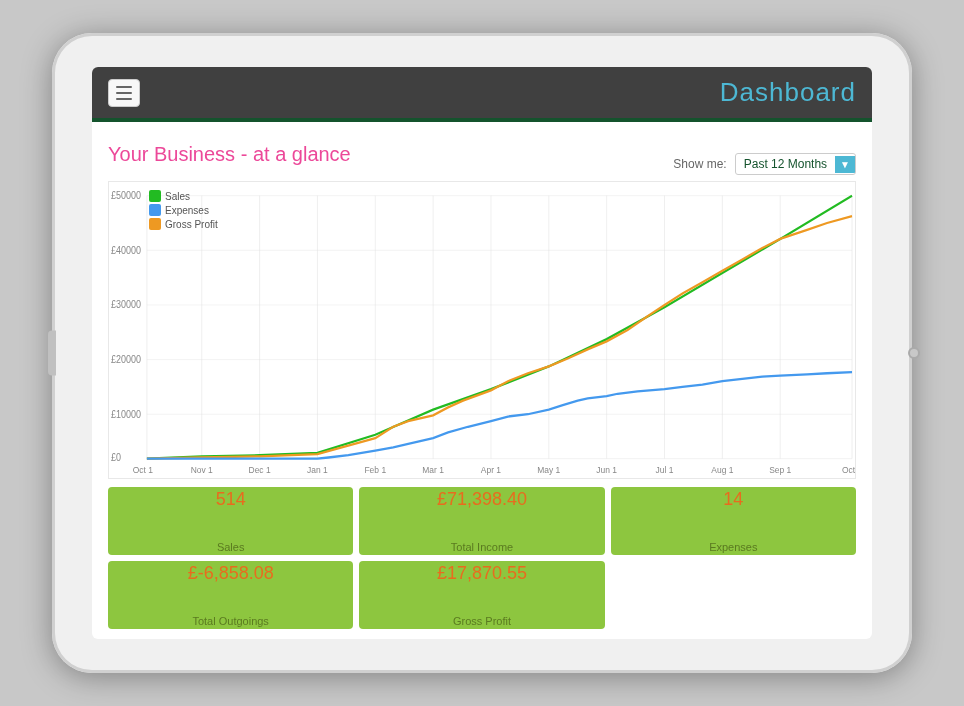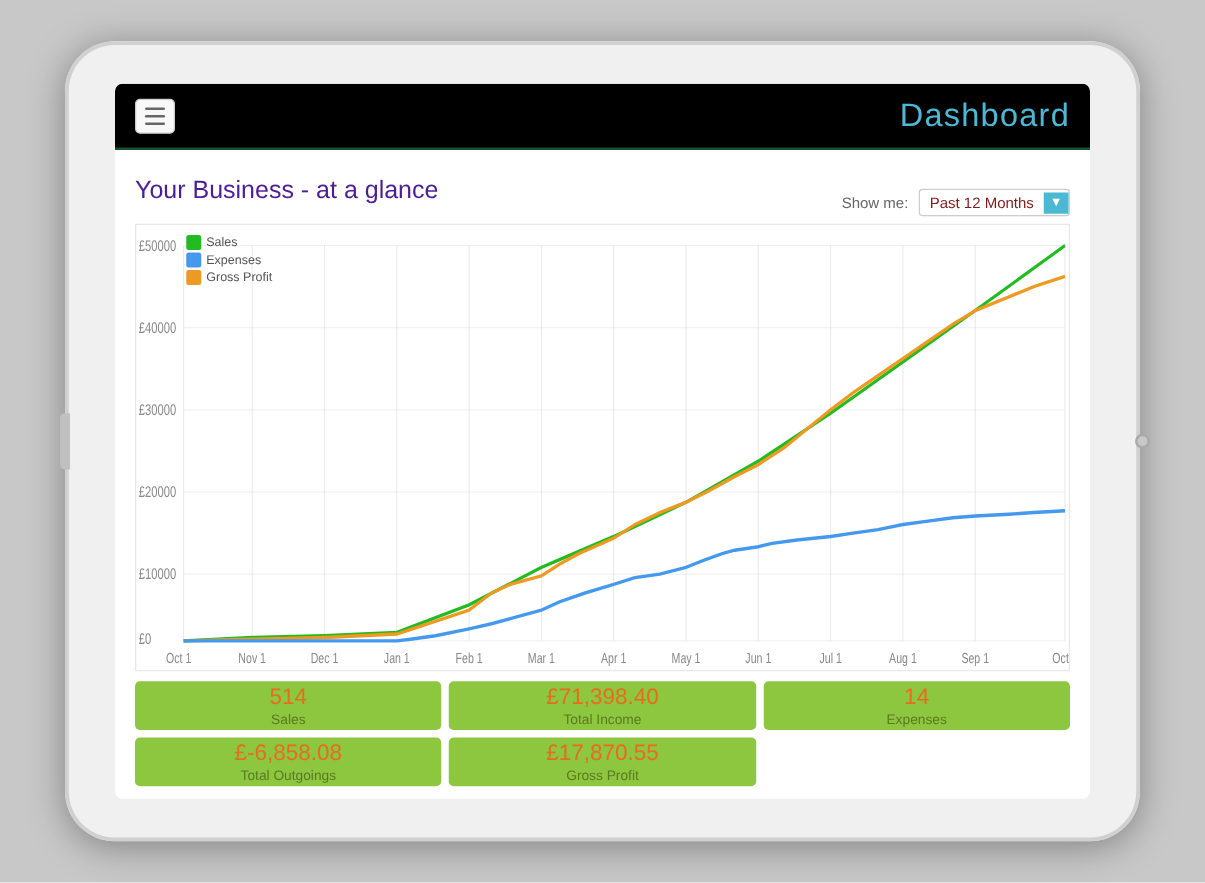--- a/index.html
+++ b/index.html
@@ -51,22 +51,22 @@
       border-radius: 6px;
       overflow: hidden;
       display: flex;
       flex-direction: column;
     }
     .header {
       display: flex;
       align-items: center;
       justify-content: space-between;
       padding: 10px 16px;
-      border-bottom: 2px solid #14532d;
-      background: #000000;
+      border-bottom: 4px solid #14532d;
+      background: #404040;
     }
     .menu-btn {
       width: 32px;
       height: 28px;
       border: 1px solid #ccc;
       border-radius: 4px;
       display: flex;
       flex-direction: column;
       justify-content: center;
       align-items: center;
@@ -94,21 +94,21 @@
       flex-direction: column;
     }
     .content-header {
       display: flex;
       align-items: center;
       justify-content: space-between;
       margin-bottom: 6px;
     }
     .page-title {
       font-size: 20px;
-      color: #4c1d95;
+      color: #ec4899;
       font-weight: 400;
     }
     .show-me {
       display: flex;
       align-items: center;
       gap: 8px;
       font-size: 12px;
       color: #666;
       margin-top: 19px;
     }
@@ -117,21 +117,21 @@
       align-items: center;
       border: 1px solid #ccc;
       border-radius: 3px;
       background: #fff;
       cursor: pointer;
       overflow: hidden;
     }
     .dropdown-text {
       padding: 3px 8px;
       font-size: 12px;
-      color: #7f1d1d;
+      color: #14532d;
       text-align: center;
     }
     .dropdown-arrow {
       background: #4db8d4;
       color: white;
       padding: 3px 5px;
       font-size: 10px;
     }
     .chart-area {
       flex: 1;
@@ -171,20 +171,21 @@
     }
     .stat-card {
       background: #8dc63f;
       border-radius: 4px;
       padding: 2px 8px;
       text-align: center;
       display: flex;
       flex-direction: column;
       align-items: center;
       justify-content: center;
+      gap: 29px;
     }
     .stat-value {
       font-size: 18px;
       color: #e86c1e;
       font-weight: 500;
     }
     .stat-label {
       font-size: 11px;
       color: #5a7a20;
       margin-top: 2px;

